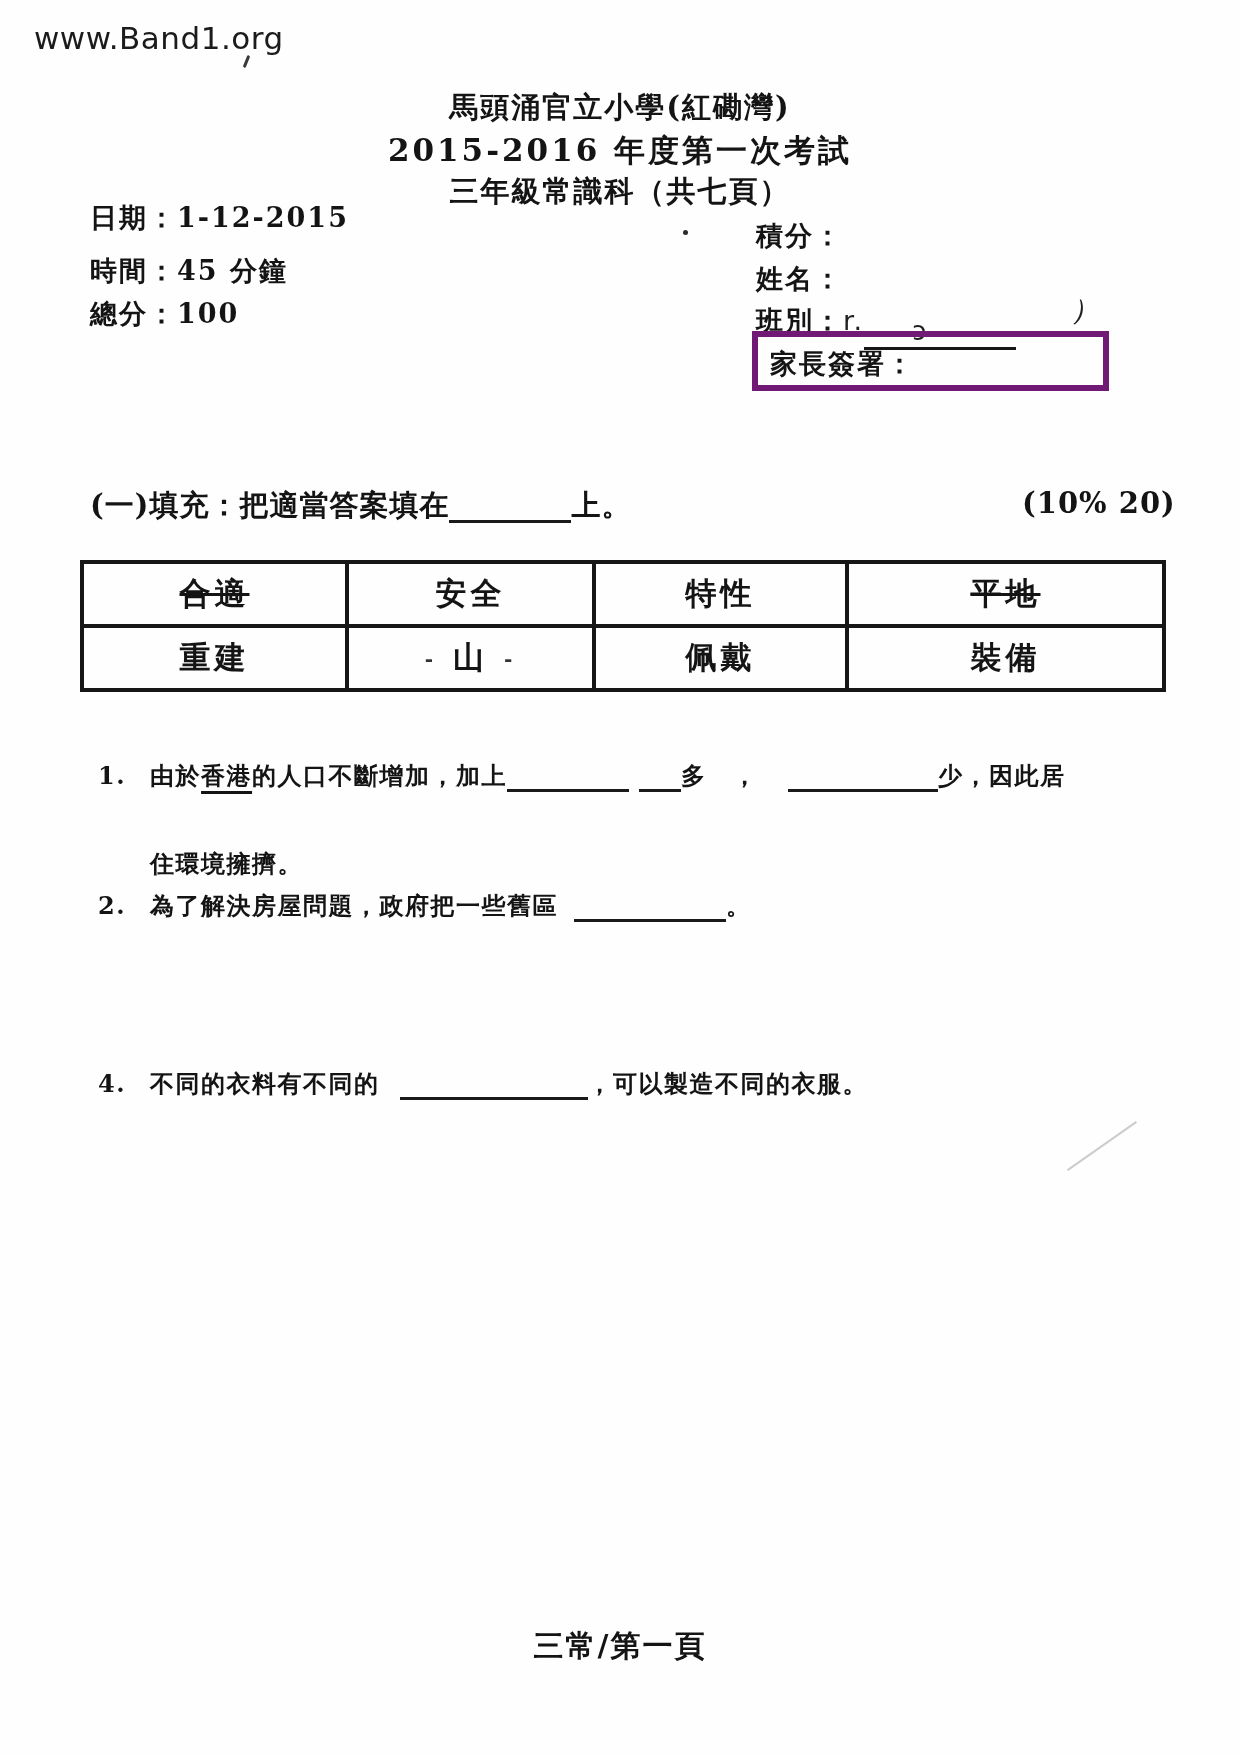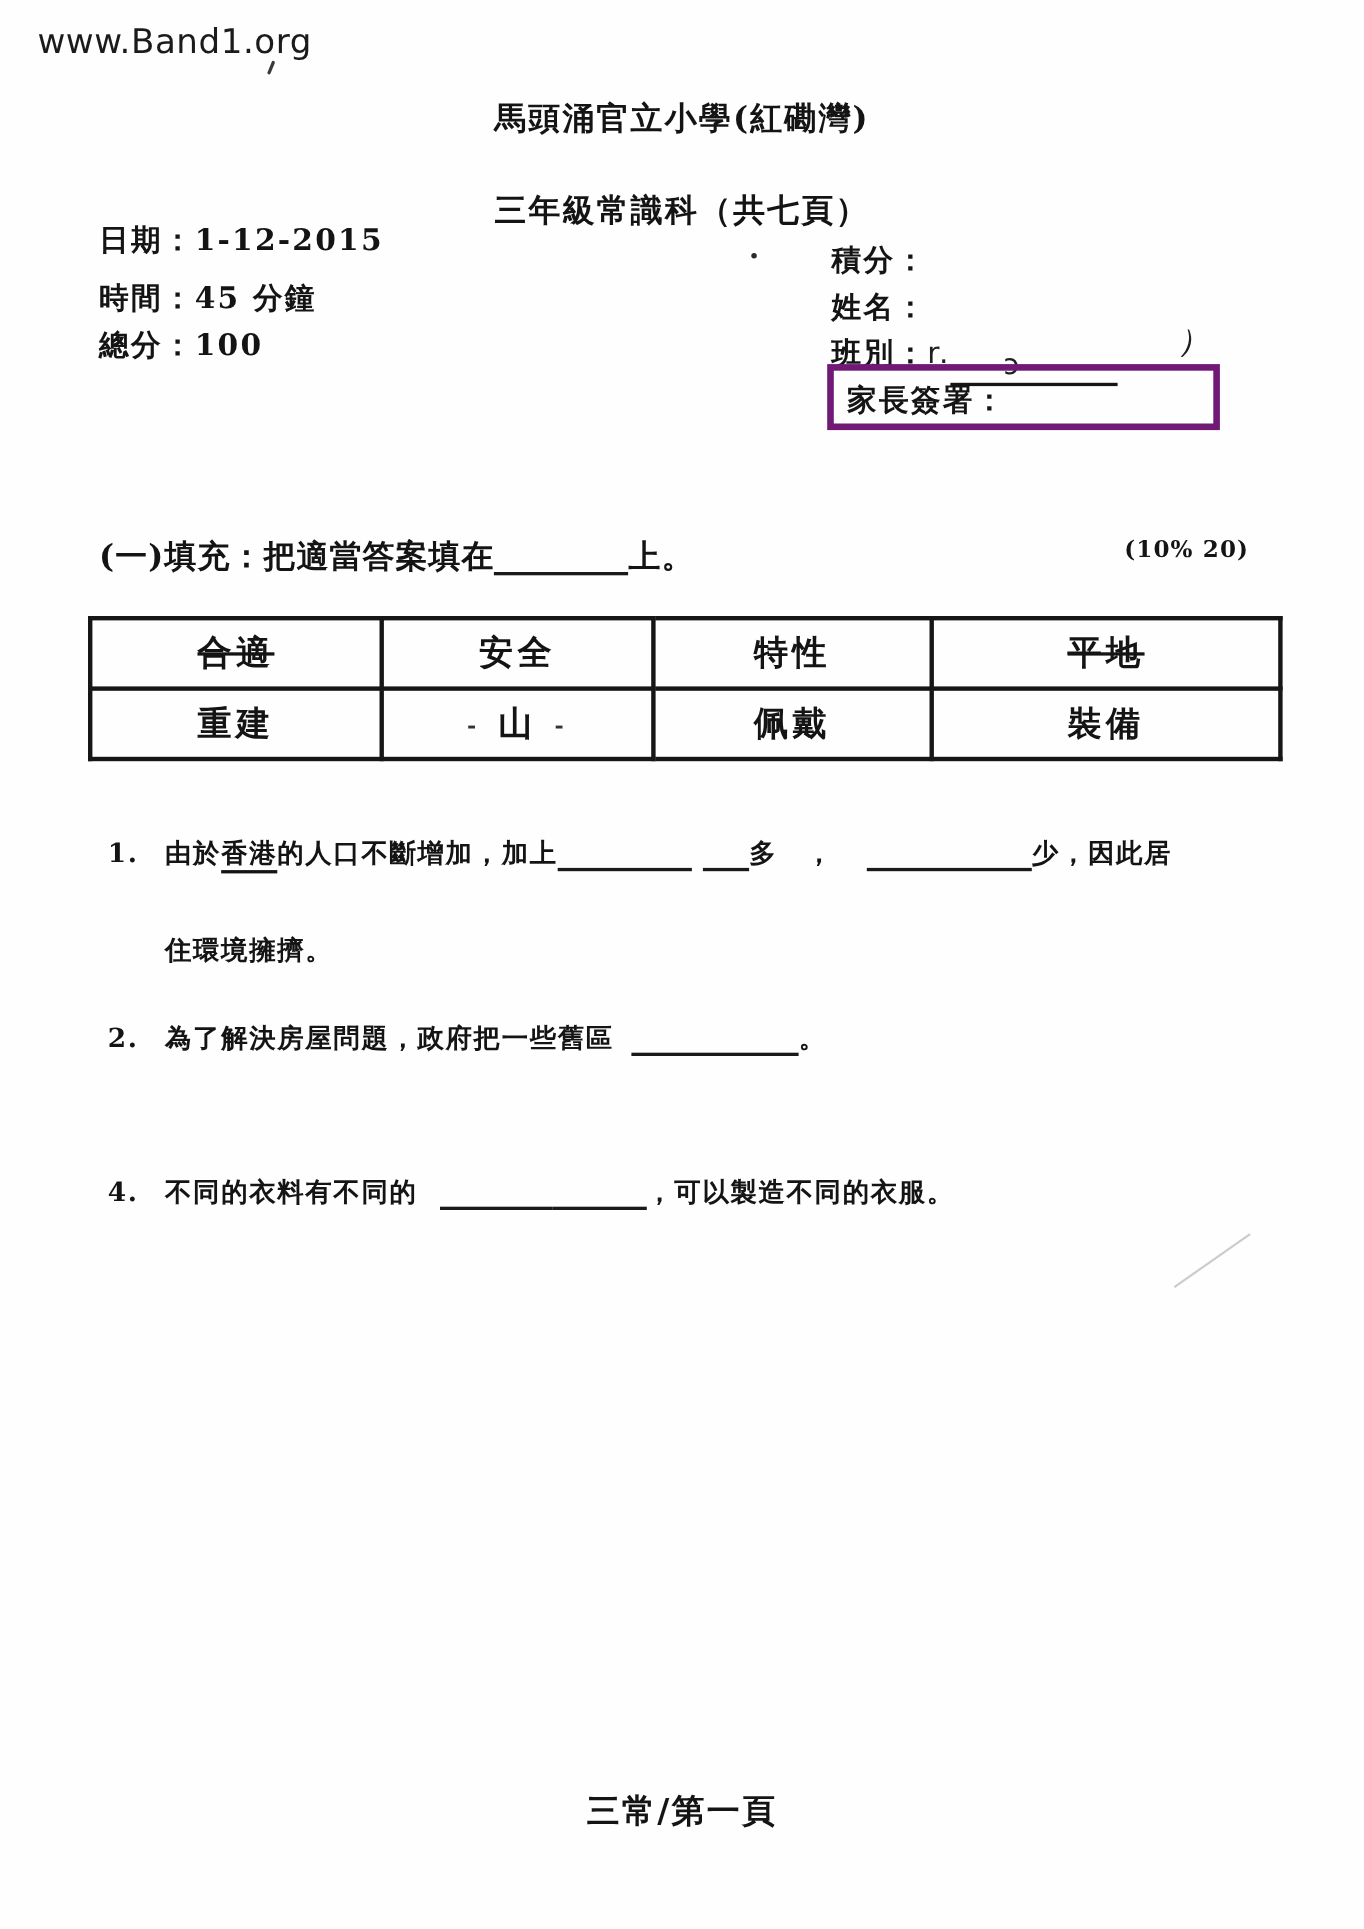--- a/index.html
+++ b/index.html
@@ -37,21 +37,21 @@
     font-size:26px;
   }
   .paren-mark{font-size:30px;transform:rotate(14deg);}
   .parent-box{
     left:752px;top:331px;width:357px;height:60px;
     border:6px solid #701a75;box-sizing:border-box;
     padding:9px 0 0 12px;
     font-size:27px;letter-spacing:2px;
   }
   .section-heading{left:90px;top:486px;font-size:29px;letter-spacing:1px;white-space:nowrap;}
-  .section-marks{left:1022px;top:486px;font-size:21px;letter-spacing:1px;}
+  .section-marks{left:1022px;top:486px;font-size:29px;letter-spacing:1px;}
   .blank{
     display:inline-block;height:2px;
     border-bottom:3px solid #1a1a1a;
     vertical-align:-8px;
   }
   .gap{display:inline-block;}
   
   .word-bank{
     left:80px;top:560px;width:1082px;
     border-collapse:collapse;table-layout:fixed;
@@ -76,20 +76,21 @@
 </style>
 </head>
 <body>
 
 <div class="page">
 
   <div class="abs watermark">www.Band1.org</div>
   <div class="abs tick"></div>
 
   <div class="abs print header-line h1">馬頭涌官立小學(紅磡灣)</div>
+  <div class="abs print header-line h2">2015-2016 年度第一次考試</div>
   <div class="abs print header-line h3">三年級常識科（共七頁）</div>
 
   <div class="abs print info-row" style="left:90px;top:200px;">
     <span>日期：</span><span>1-12-2015</span>
   </div>
   <div class="abs print info-row" style="left:90px;top:253px;">
     <span>時間：</span><span>45 分鐘</span>
   </div>
   <div class="abs print info-row" style="left:90px;top:296px;">
     <span>總分：</span><span>100</span>
@@ -136,20 +137,20 @@
           <td><span>佩戴</span></td>
           <td><span>裝備</span></td>
         </tr>
       </tbody>
   </table>
 
   <div class="abs q" style="left:98px;top:760px;"><span class="qnum">1.</span><span>由於</span><span class="proper">香港</span><span>的人口不斷增加，加上</span><span class="blank" style="width: 122px;"></span><span class="gap" style="width: 10px;"></span><span class="blank" style="width: 42px;"></span><span>多</span><span class="gap" style="width: 26px;"></span><span>，</span><span class="gap" style="width: 30px;"></span><span class="blank" style="width: 150px;"></span><span>少，因此居</span></div>
   <div class="abs q" style="left:150px;top:848px;">
     <span>住環境擁擠。</span>
   </div>
-  <div class="abs q" style="left:98px;top:928px;text-align:center;"><span class="qnum">2.</span><span>為了解決房屋問題，政府把一些舊區</span><span class="gap" style="width: 16px;"></span><span class="blank" style="width: 152px;"></span><span>。</span></div>
+  <div class="abs q" style="left:98px;top:890px;text-align:center;"><span class="qnum">2.</span><span>為了解決房屋問題，政府把一些舊區</span><span class="gap" style="width: 16px;"></span><span class="blank" style="width: 152px;"></span><span>。</span></div>
   <div class="abs q" style="left:98px;top:1068px;"><span class="qnum">4.</span><span>不同的衣料有不同的</span><span class="gap" style="width: 20px;"></span><span class="blank" style="width: 102px;"></span><span class="blank" style="width: 86px;"></span><span>，可以製造不同的衣服。</span></div>
 
   <div class="abs print footer">三常/第一頁</div>
 
   <div class="abs scratch"></div>
 
 </div>
 
 </body></html>

